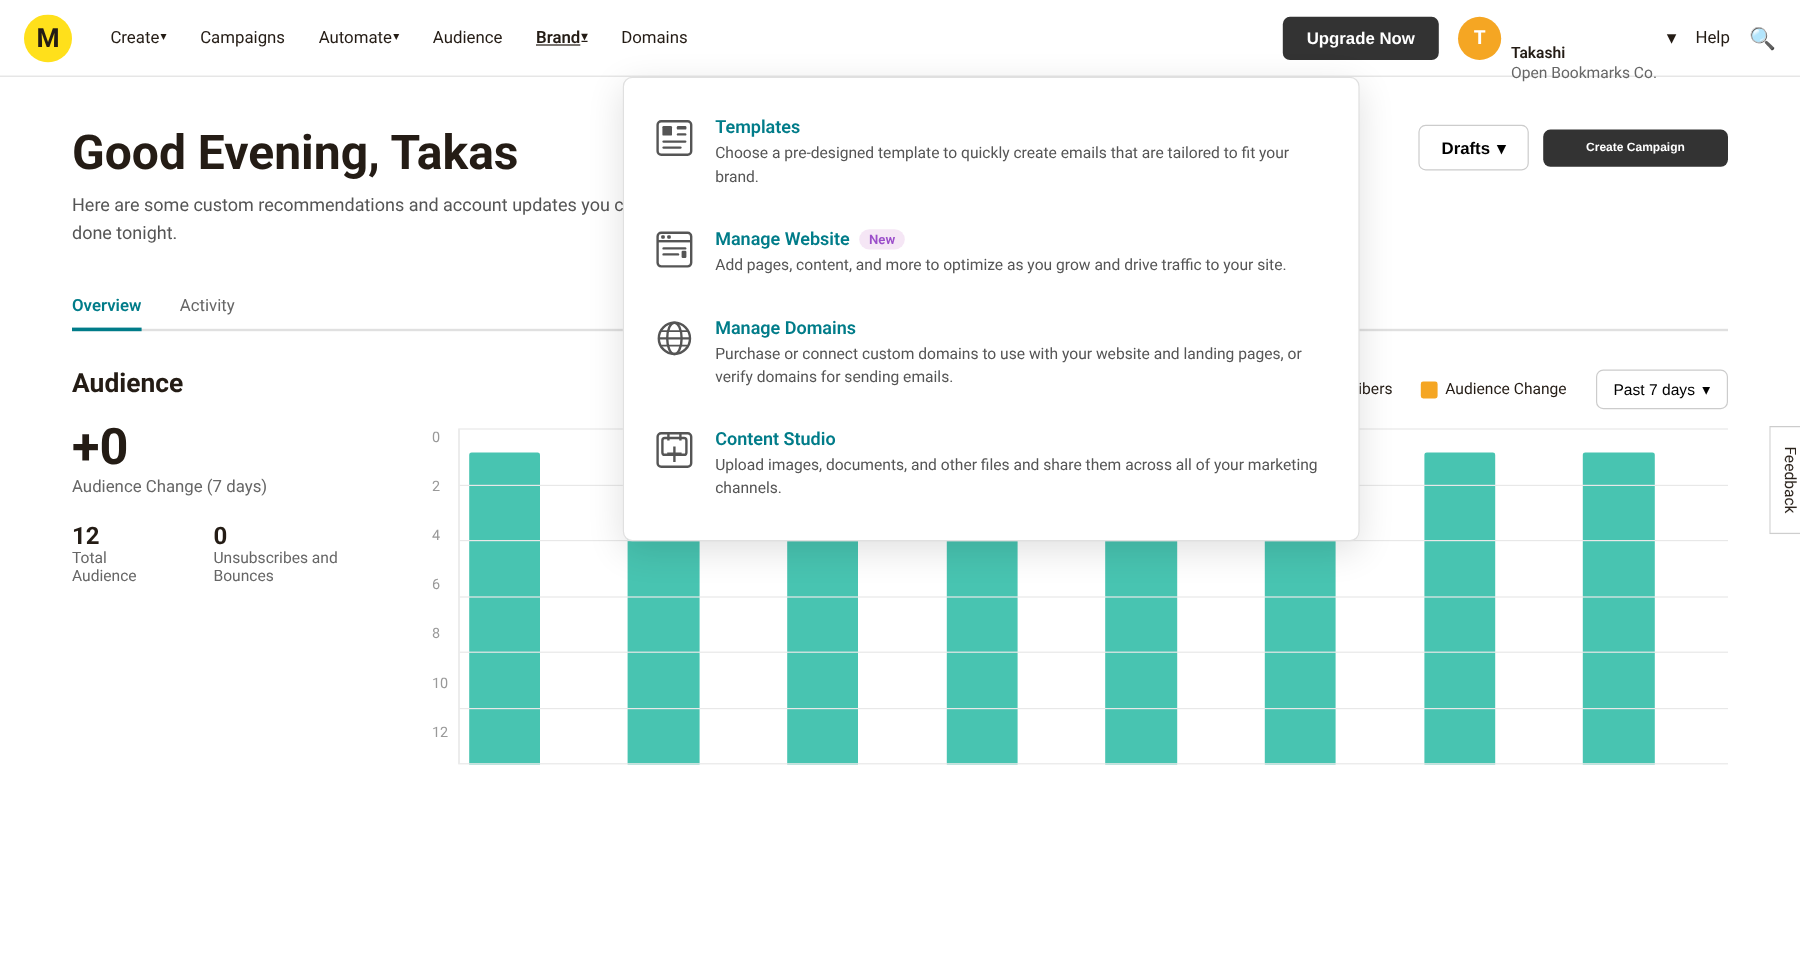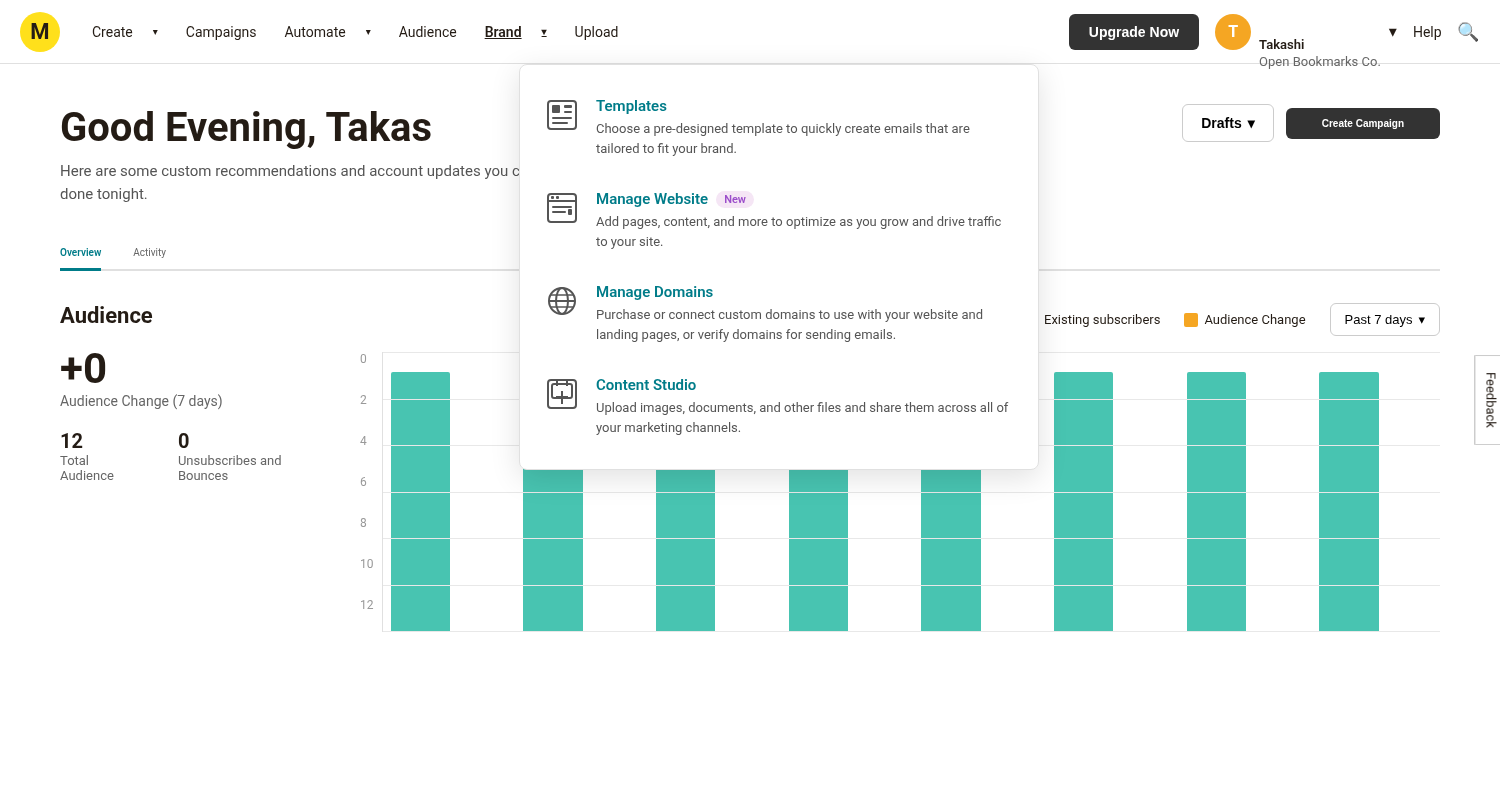--- a/index.html
+++ b/index.html
@@ -28,22 +28,21 @@
       gap: 4px;
       flex: 1;
     }
     .nav-item {
       padding: 8px 12px;
       font-size: 14px;
       color: #241c15;
       cursor: pointer;
       border-radius: 4px;
       display: flex;
-      align-items: center;
-      gap: 20px;
+      gap: 1px;
       white-space: nowrap;
     }
     .nav-item.active { font-weight: 600; text-decoration: underline; }
     .nav-item .chevron { font-size: 10px; }
     .nav-right {
       display: flex;
       align-items: center;
       gap: 16px;
     }
     .upgrade-btn {
@@ -92,21 +91,21 @@
       cursor: pointer;
       font-size: 18px;
       color: #241c15;
     }
 
     
     .dropdown-overlay {
       position: fixed;
       top: 64px;
       left: 519px;
-      width: 520px;
+      width: 614px;
       background: #fff;
       border: 1px solid #e0e0e0;
       border-radius: 8px;
       box-shadow: 0 8px 30px rgba(0,0,0,0.12);
       z-index: 200;
       padding: 16px 0;
     }
     .dropdown-item {
       display: flex;
       align-items: flex-start;
@@ -203,21 +202,21 @@
     
     .tabs {
       display: flex;
       border-bottom: 2px solid #e0e0e0;
       margin-bottom: 32px;
       gap: 0;
     }
     .tab {
       padding: 10px 0;
       margin-right: 32px;
-      font-size: 10px;
+      font-size: 14px;
       color: #666;
       cursor: pointer;
       border-bottom: 3px solid transparent;
       margin-bottom: -2px;
     }
     .tab.active {
       color: #007c89;
       border-bottom-color: #007c89;
       font-weight: 600;
     }
@@ -375,21 +374,21 @@
       <span class="chevron">▾</span>
     </div>
     <div class="nav-item">
       <span>Audience</span>
     </div>
     <div class="nav-item active">
       <span>Brand</span>
       <span class="chevron">▾</span>
     </div>
     <div class="nav-item">
-      <span>Upload</span>
+      <span>Domains</span>
     </div>
   </div>
 
   <div class="nav-right">
     <button class="upgrade-btn">Upgrade Now</button>
     <div class="nav-user">
       <div class="user-avatar">T</div>
       <div class="user-info">
         <span class="name">Takashi</span>
         <span class="company">Open Bookmarks Co.</span>

